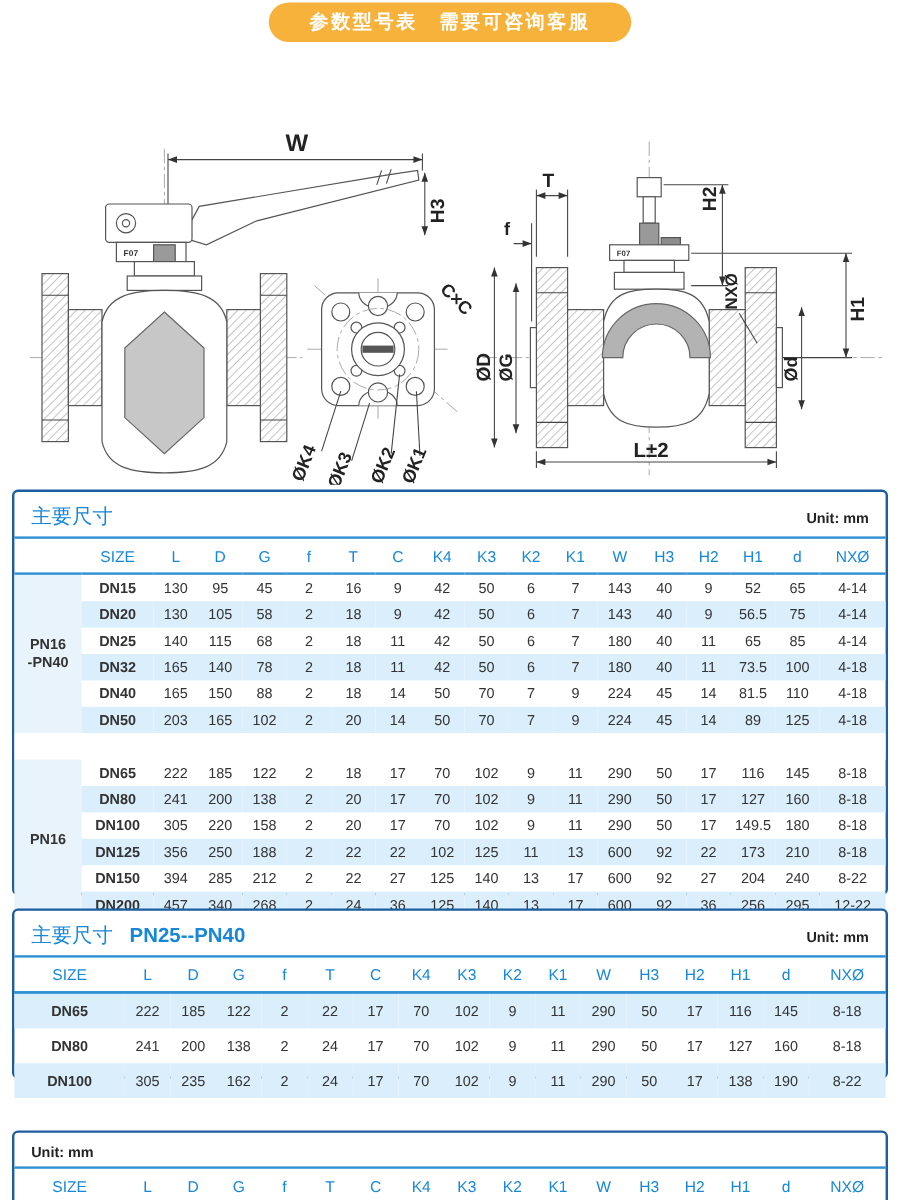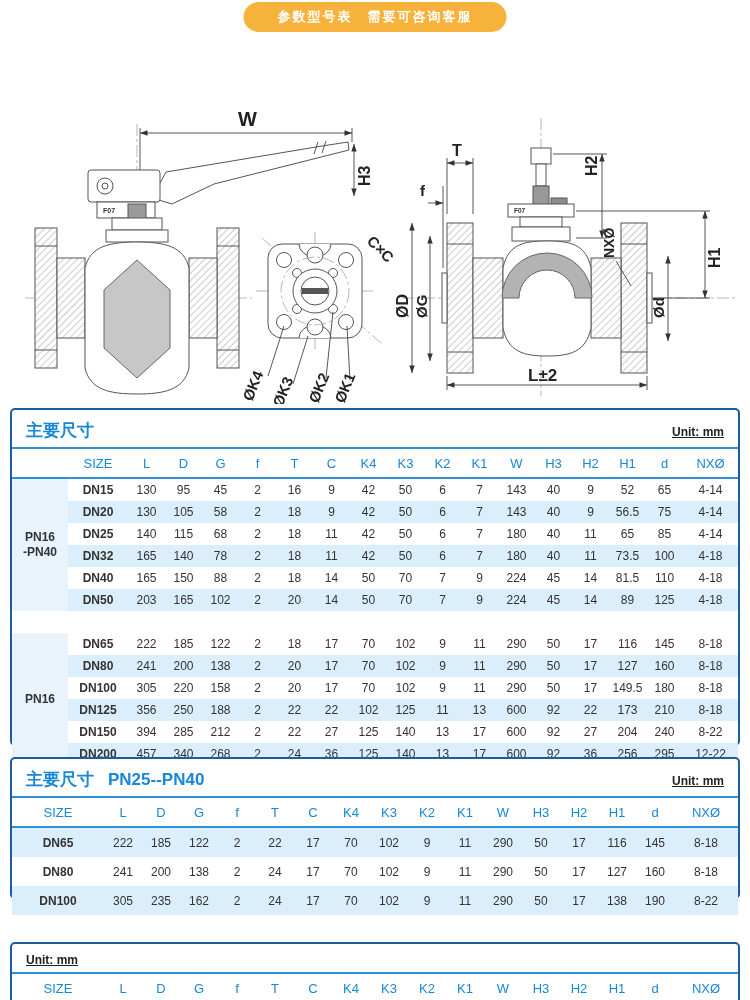--- a/index.html
+++ b/index.html
@@ -3,43 +3,43 @@
 <meta charset="utf-8">
 <style>
   html,body{margin:0;padding:0;}
   body{
     width:750px;height:1000px;position:relative;overflow:hidden;
     background:#ffffff;font-family:"Liberation Sans",sans-serif;
   }
   
   .banner{
     position:absolute;top:2px;left:50%;transform:translateX(-50%);
-    background:#f6b23a;color:#fff;font-size:13px;font-weight:bold;
+    background:#f6b23a;color:#fff;font-size:16px;font-weight:bold;
     padding:6px 34px;border-radius:19px;white-space:nowrap;letter-spacing:2px;
   }
   
   .drawing{position:absolute;top:46px;left:0;width:750px;height:358px;}
   .ln{stroke:#555;stroke-width:1;fill:#fff;}
   .lnf{stroke:#555;stroke-width:1;}
   .dim{stroke:#444;stroke-width:0.9;fill:none;}
   .cl{stroke:#999;stroke-width:0.7;stroke-dasharray:12 3 3 3;fill:none;}
   .dlabel{fill:#222;font-weight:bold;}
   .tiny{fill:#333;font-weight:bold;}
   
   .tblblock{
     position:absolute;left:10px;width:730px;box-sizing:border-box;background:#fff;
     border:2px solid #1b5d9e;border-radius:5px;
   }
   .tbltitle{
     display:flex;justify-content:space-between;align-items:baseline;
     padding:9px 14px 5px 14px;border-bottom:2px solid #2f90d3;
   }
-  .t-main{color:#1787d8;font-weight:bold;font-size:17px;}
+  .t-main{color:#1787d8;font-weight:normal;font-size:17px;}
   .t-sub{color:#1787d8;font-weight:bold;font-size:17px;margin-left:14px;}
-  .t-unit{color:#222;font-size:12px;font-weight:bold;text-decoration:underline;}
+  .t-unit{color:#222;font-size:12px;font-weight:bold;}
   table{width:100%;border-collapse:collapse;table-layout:fixed;}
   thead th{
     color:#1787d8;font-weight:normal;font-size:13px;padding:7px 0 6px 0;
     border-bottom:2px solid #2f90d3;
   }
   tbody td{text-align:center;color:#333;font-size:12px;padding:0;}
   #table-0 tbody td{height:22px;}
   #table-1 tbody td{height:29px;}
   tr.alt td{background:#dbeefb;}
   td.gcell{background:#e8f3fb;font-weight:bold;color:#333;font-size:12px;line-height:15px;}

